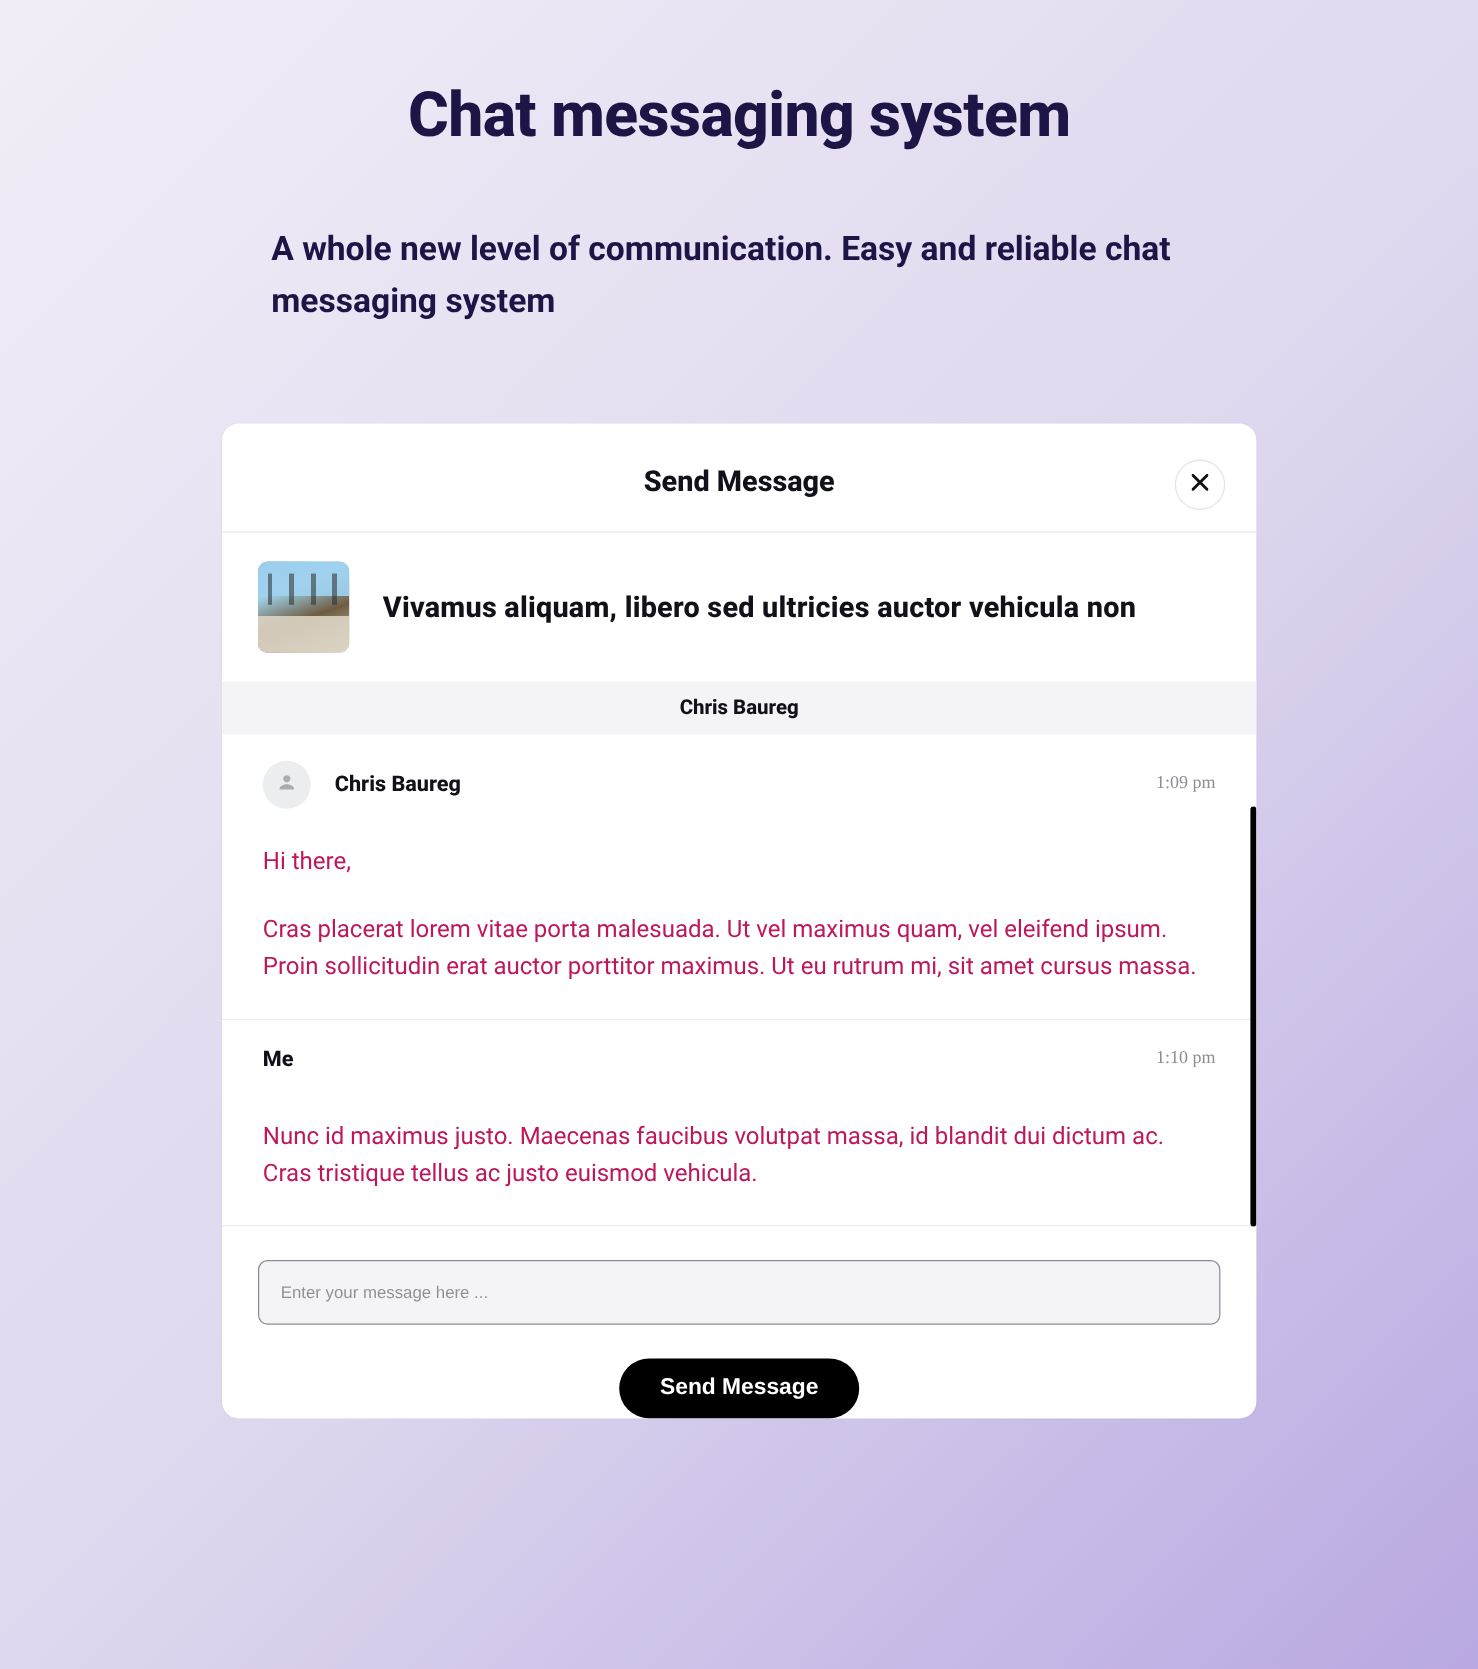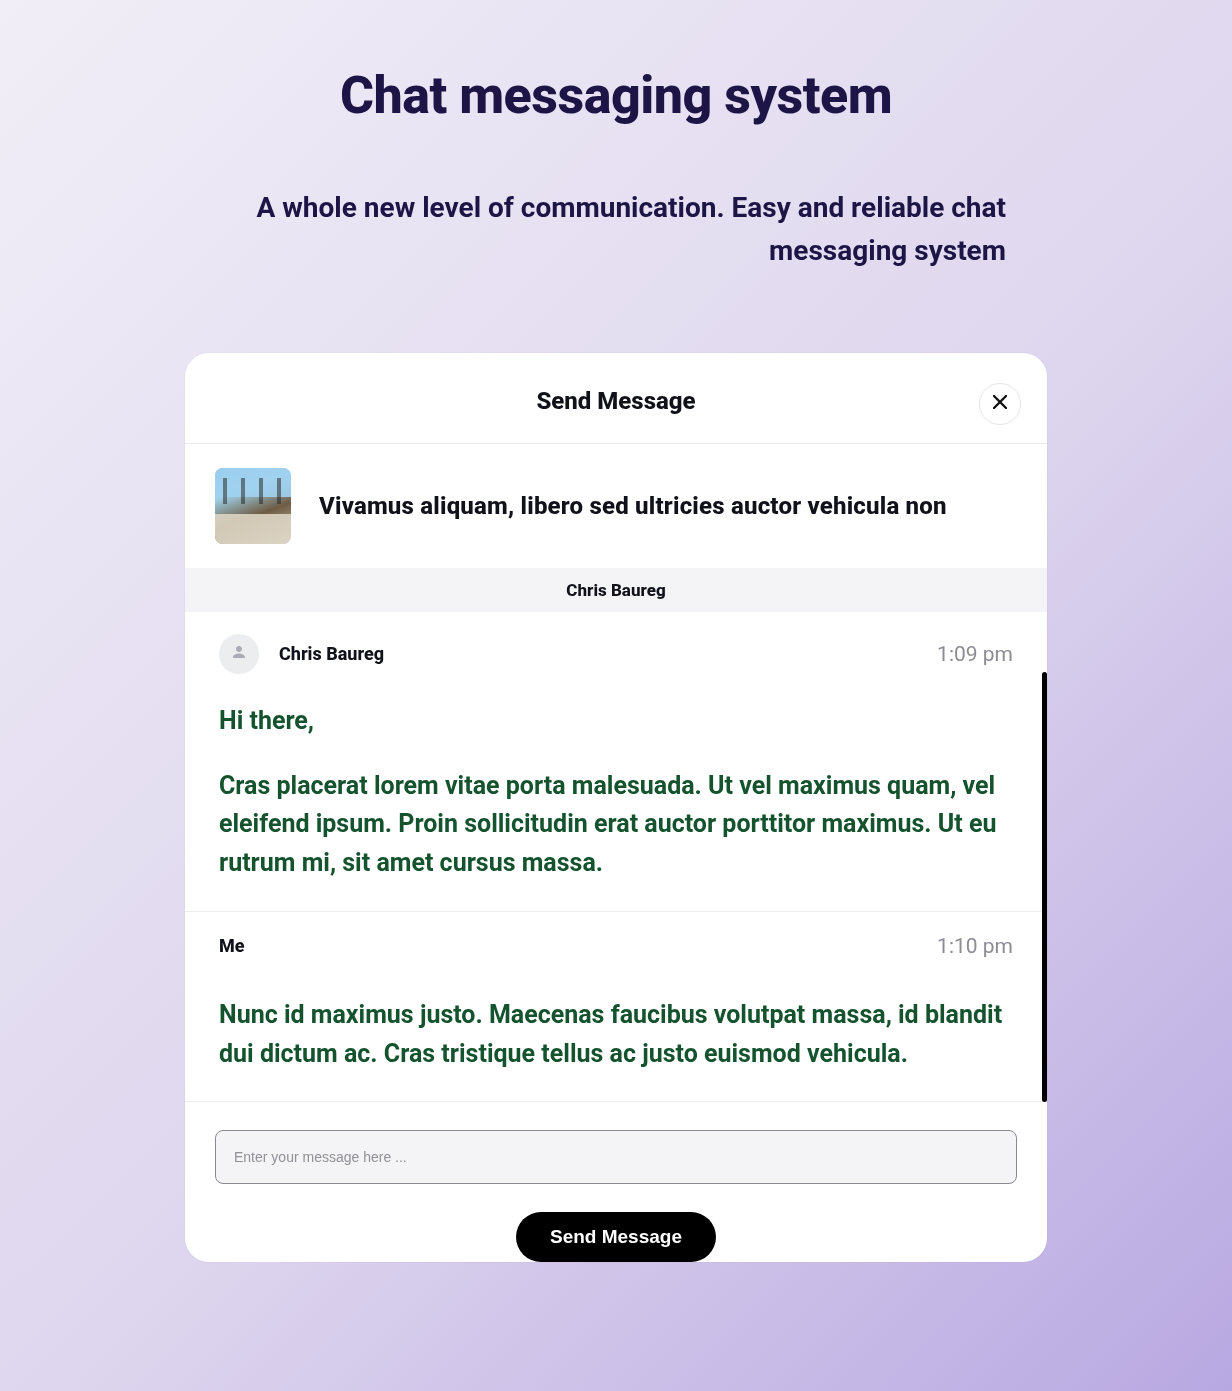--- a/index.html
+++ b/index.html
@@ -16,34 +16,34 @@
 
   .page-title {
     text-align: center;
     font-size: 52px;
     font-weight: 800;
     color: #1e1547;
     padding-top: 65px;
     letter-spacing: -0.5px;
   }
   .page-subtitle {
-    text-align: right;
+    text-align: left;
     font-size: 28px;
     font-weight: 700;
     color: #1e1547;
     max-width: 780px;
     margin: 60px auto 0;
     line-height: 1.55;
   }
 
   .card {
     width: 862px;
     margin: 80px auto 0;
     background: #ffffff;
-    border-radius: 24px;
+    border-radius: 14px;
     box-shadow: 0 0 0 1px rgba(0,0,0,0.02);
     overflow: hidden;
   }
 
   .card-header {
     position: relative;
     padding: 34px 20px 28px;
     border-bottom: 1px solid #e9e9ec;
   }
   .card-header-title {
@@ -135,26 +135,25 @@
     margin-bottom: 28px;
   }
   .msg-head-left { display:flex; align-items:center; gap:20px; }
   .avatar {
     width:40px; height:40px; border-radius:50%;
     background:#ecedef;
     display:flex; align-items:center; justify-content:center;
   }
   .avatar svg{ width:18px; height:18px; fill:#a9acb2; }
   .msg-name { font-weight:800; font-size:18px; color:#11111a; }
-  .msg-time { font-size:21px; color:#8c8c93; }
+  .msg-time { font-size:15px; color:#8c8c93;font-family:Liberation Serif, serif; }
   .msg-body {
-    font-size:25px;
+    font-size:20px;
     line-height:1.55;
-    color:#14532d;
-    font-weight:bold;
+    color:#be185d;
   }
   .msg-body p + p { margin-top: 26px; }
 
   .msg.me .msg-head { margin-bottom: 38px; }
 
   .compose {
     padding: 28px 30px 0;
   }
   .compose-input {
     width:100%;

